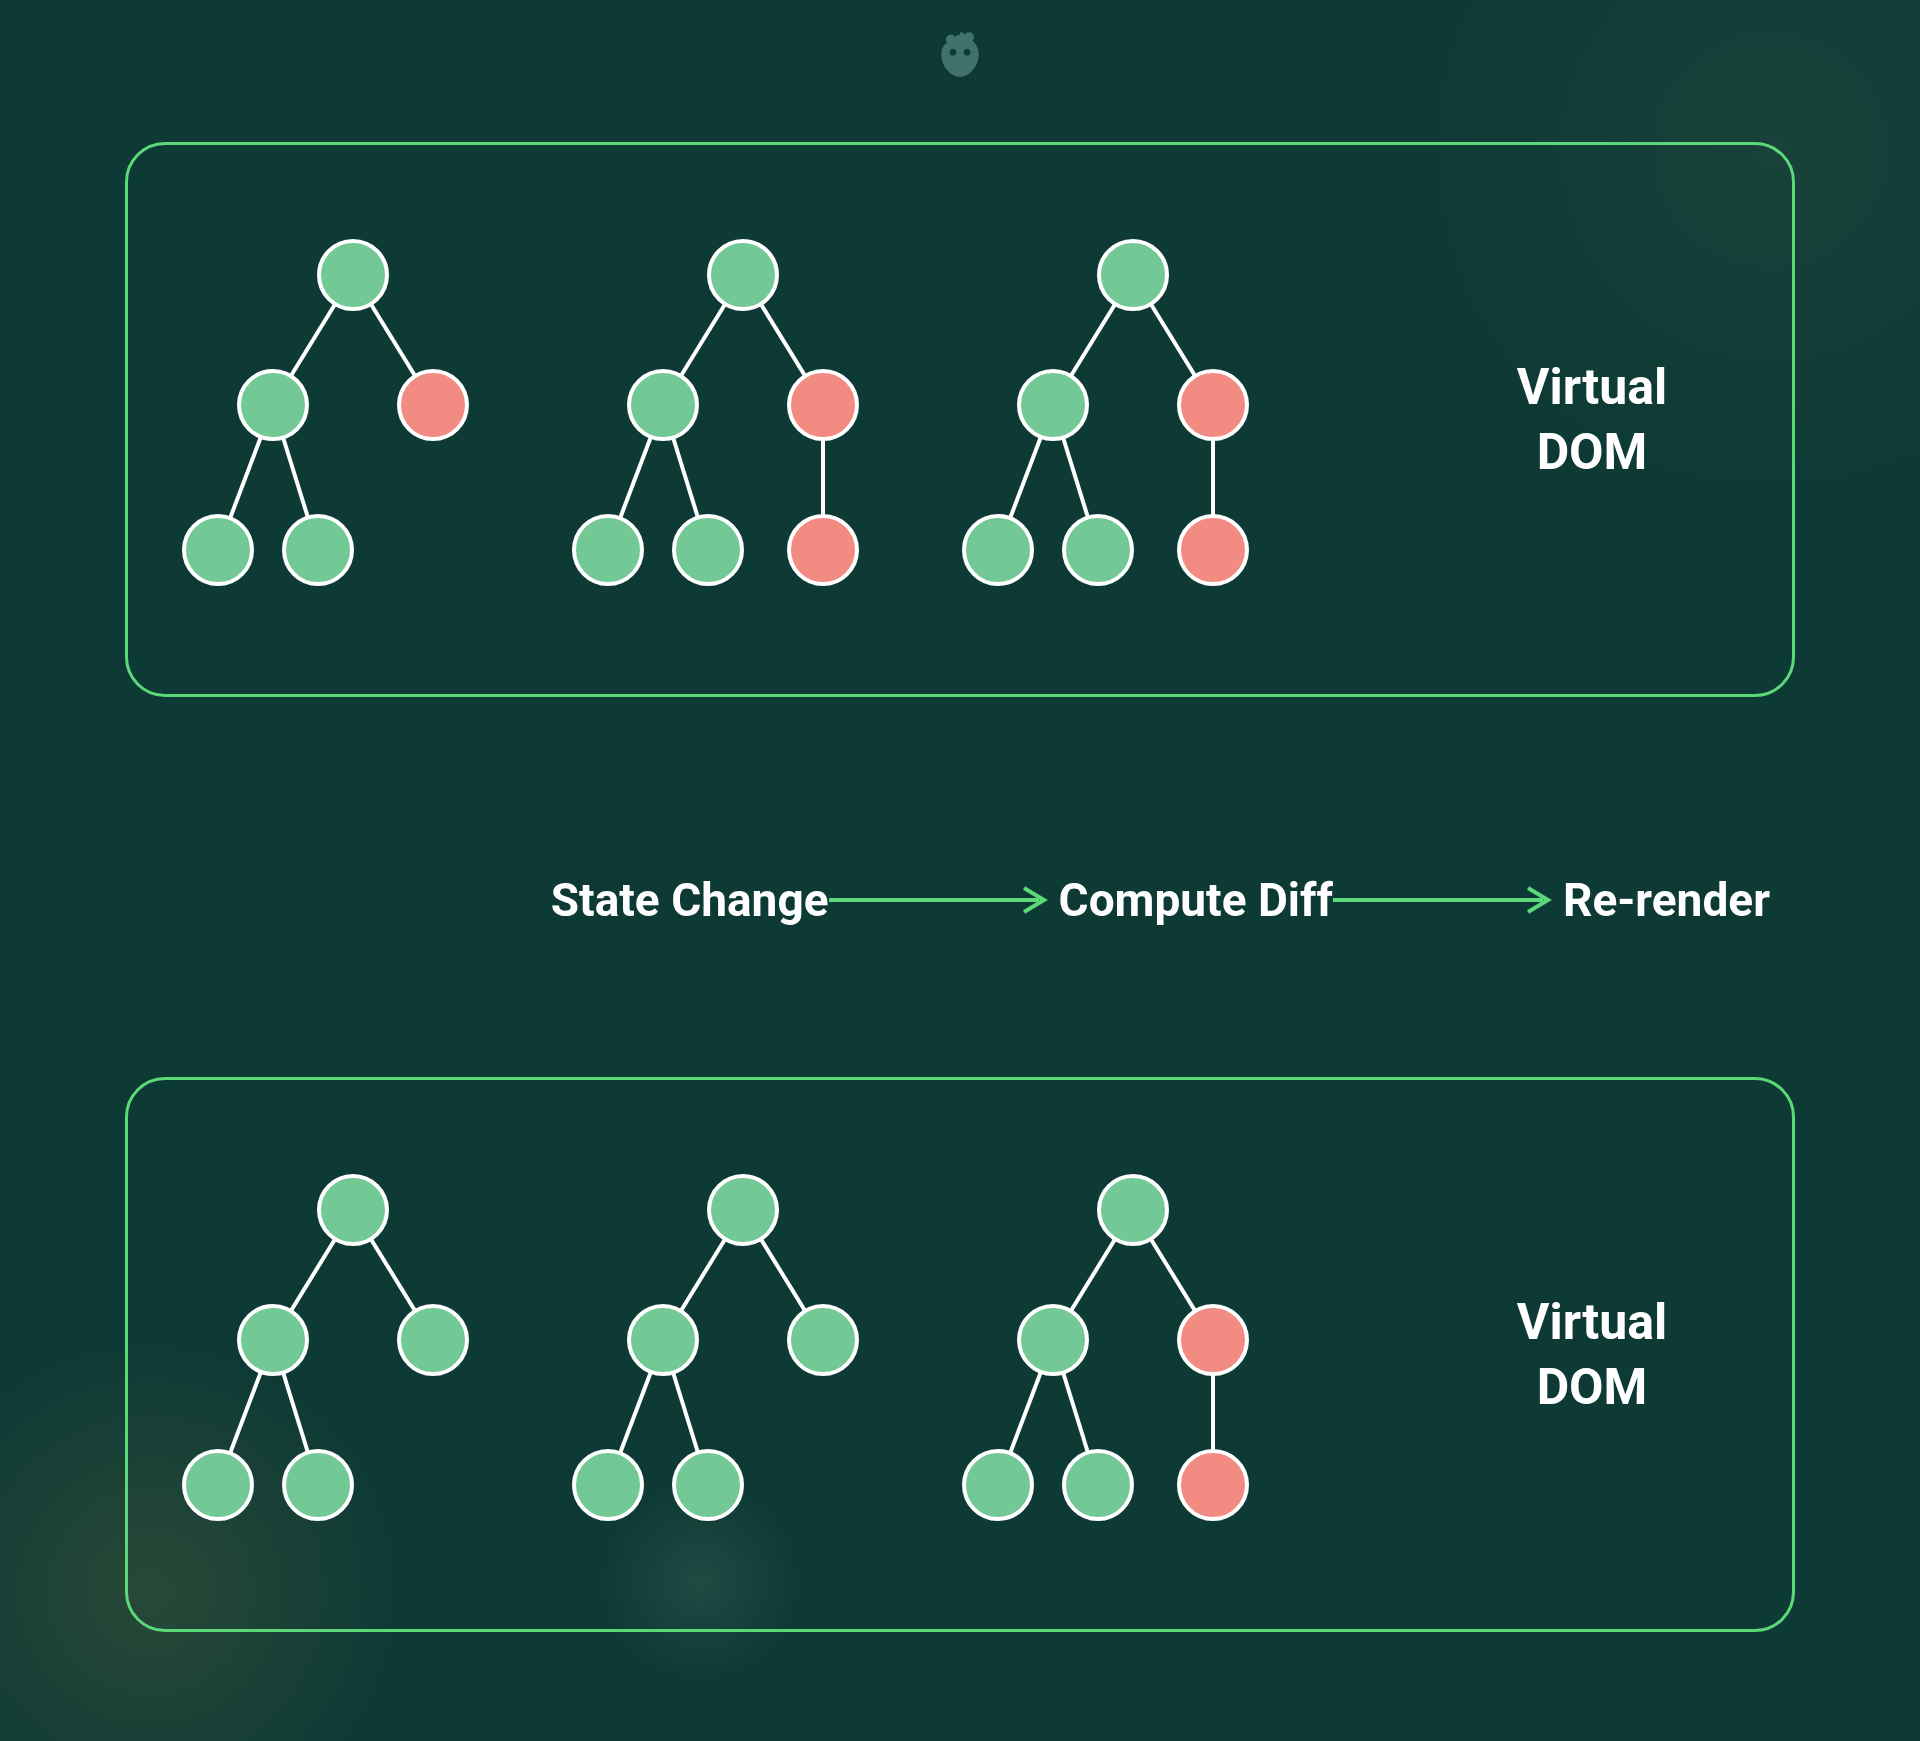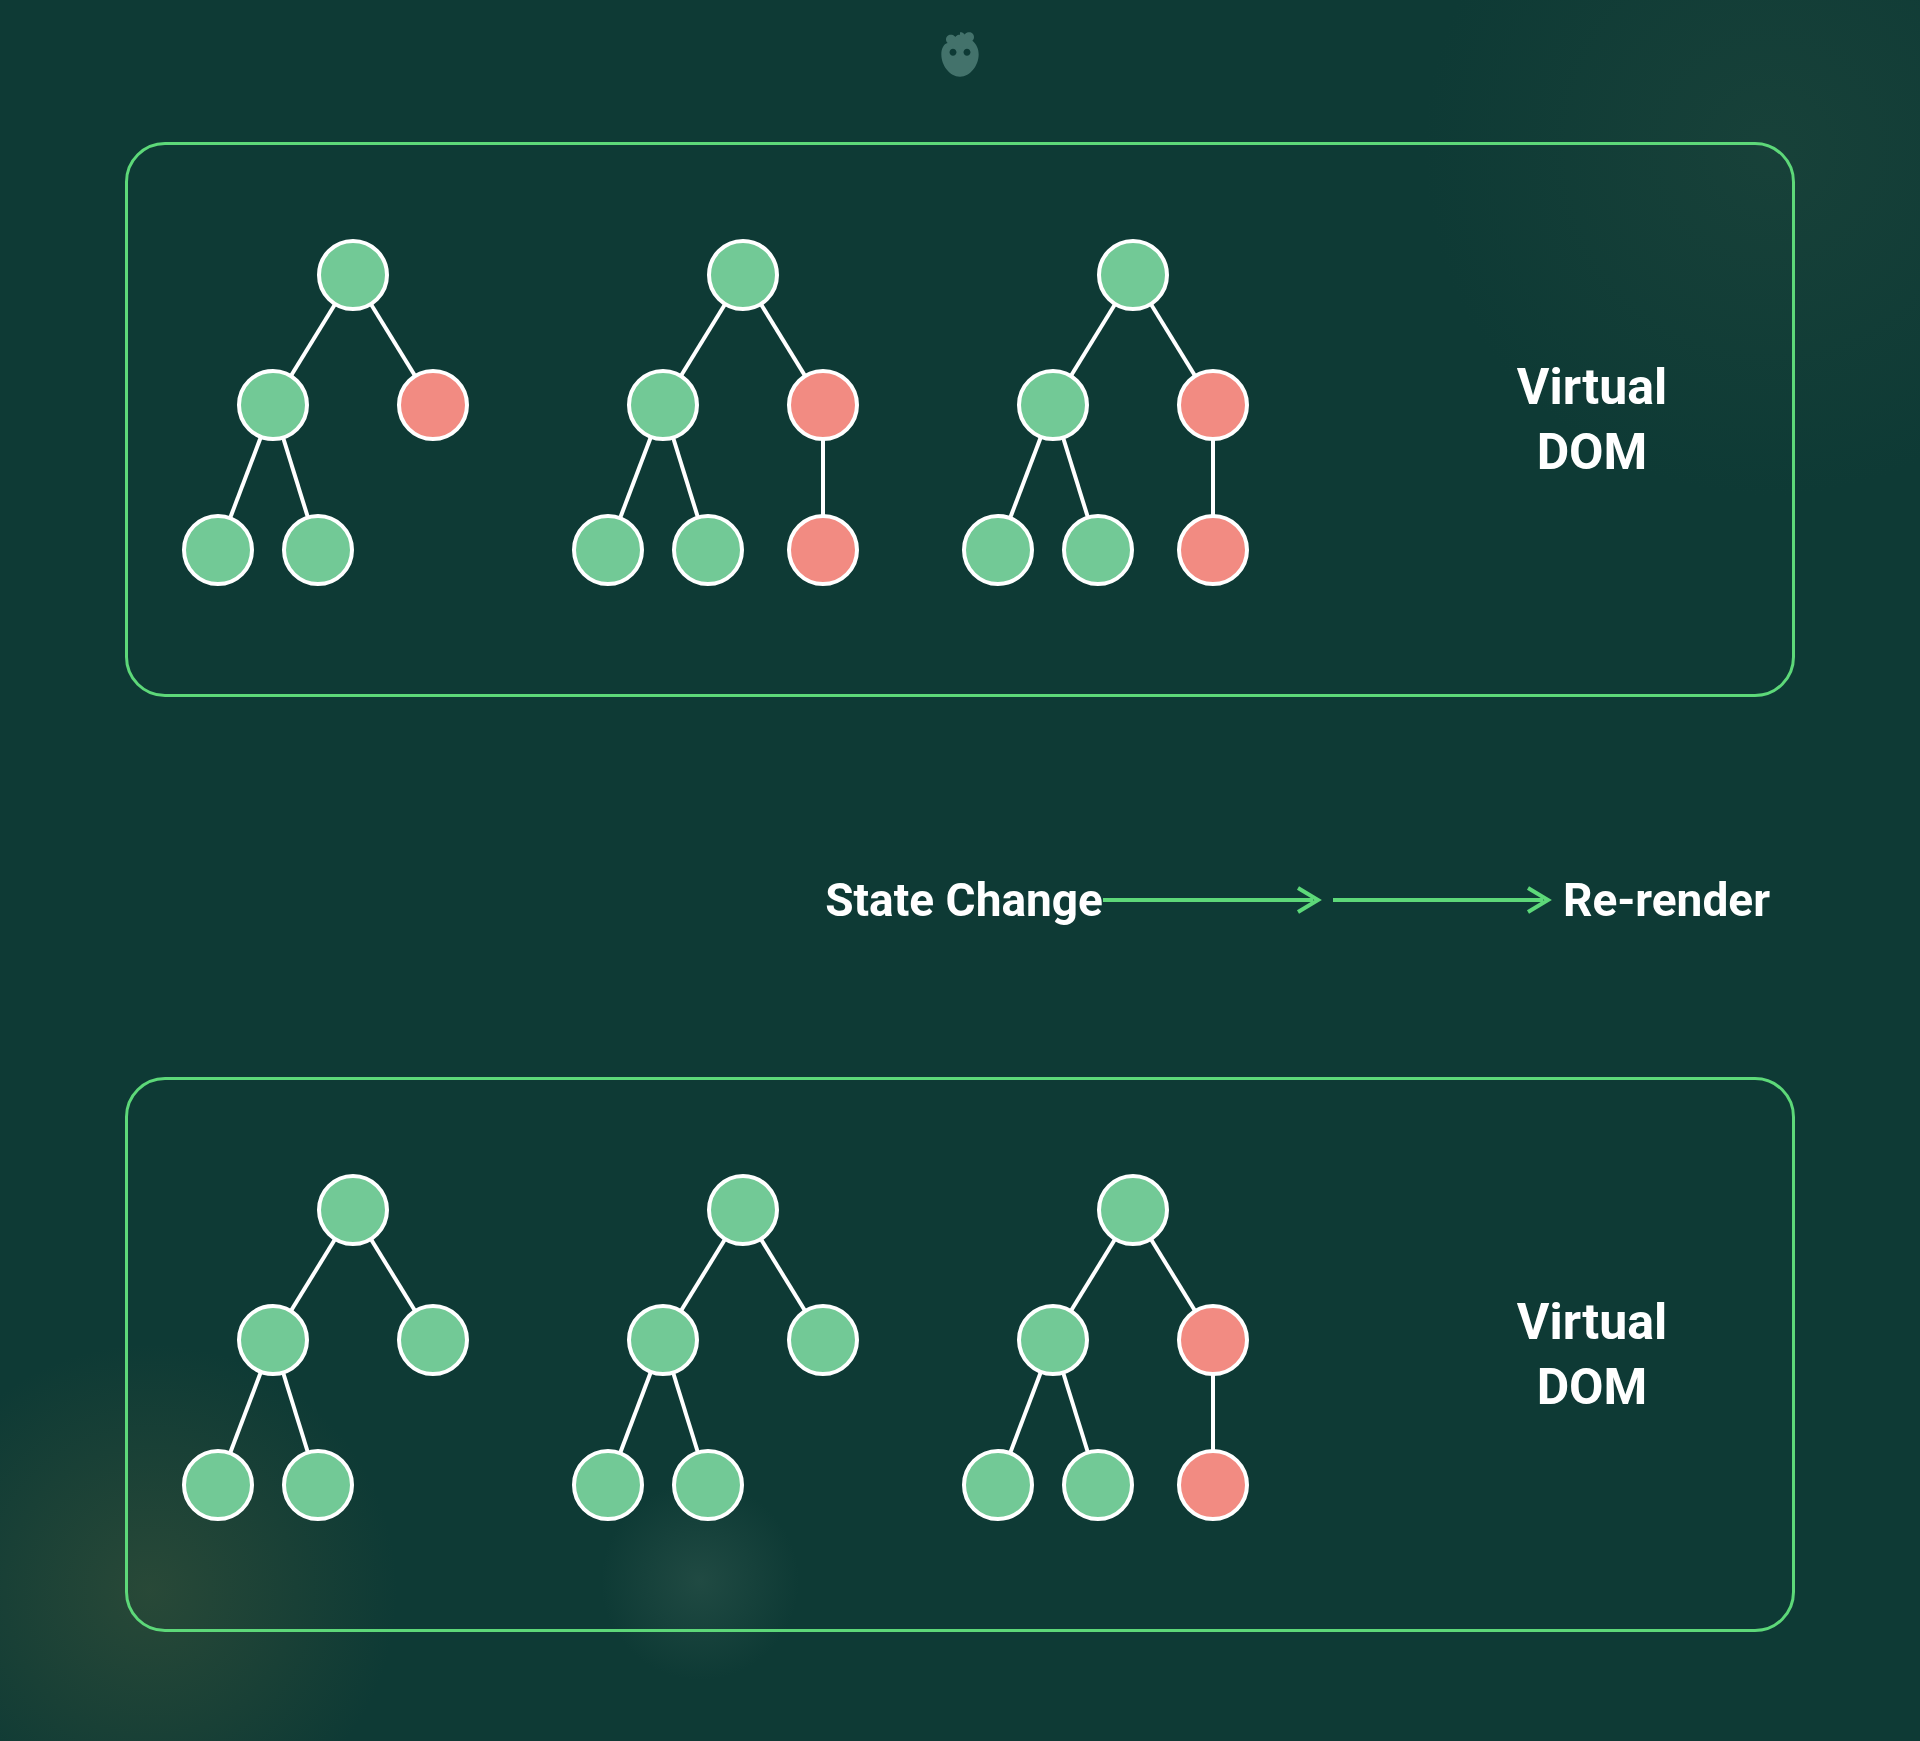--- a/index.html
+++ b/index.html
@@ -149,20 +149,21 @@
     <div>DOM</div>
   </div>
 </div>
 
 <div class="steps-row">
   <div class="step-label">State Change</div>
   <svg class="arrow" width="230" height="30">
     <line x1="0" y1="15" x2="210" y2="15" stroke="#5dd879" stroke-width="4"></line>
     <polyline points="195,3 215,15 195,27" fill="none" stroke="#5dd879" stroke-width="4"></polyline>
   </svg>
+  <div class="step-label">Compute Diff</div>
   <svg class="arrow" width="230" height="30">
     <line x1="0" y1="15" x2="210" y2="15" stroke="#5dd879" stroke-width="4"></line>
     <polyline points="195,3 215,15 195,27" fill="none" stroke="#5dd879" stroke-width="4"></polyline>
   </svg>
   <div class="step-label">Re-render</div>
 </div>
 
 <div class="panel panel-bottom">
   <div class="trees-wrap">
     <div class="tree"><svg width="350" height="400">

